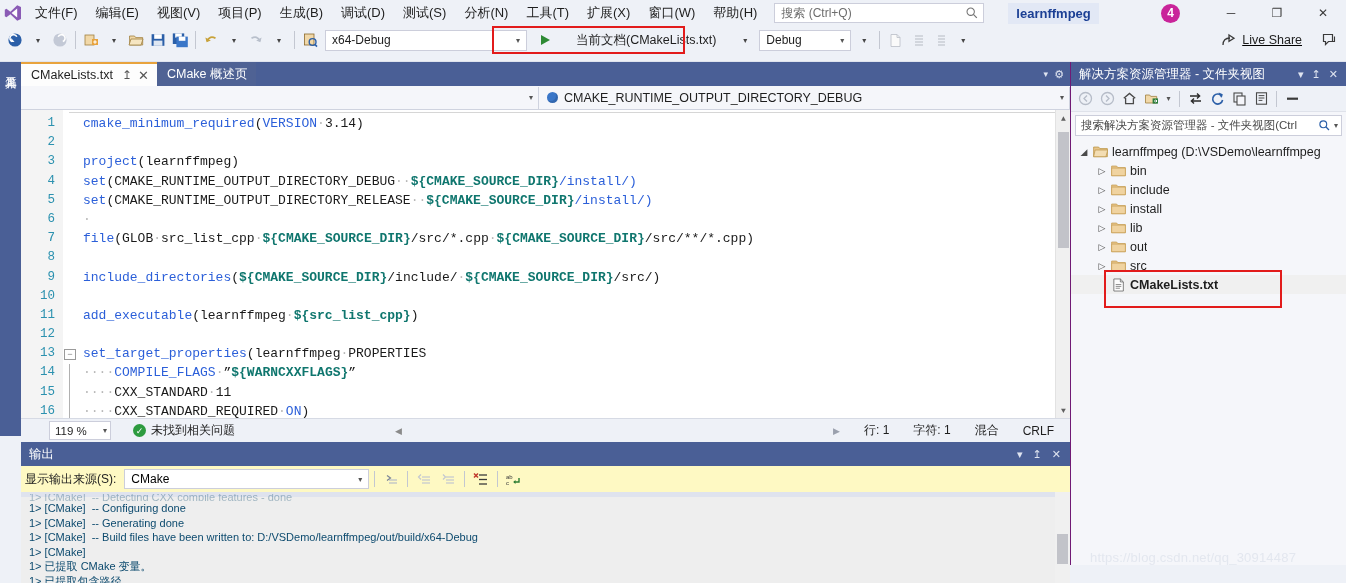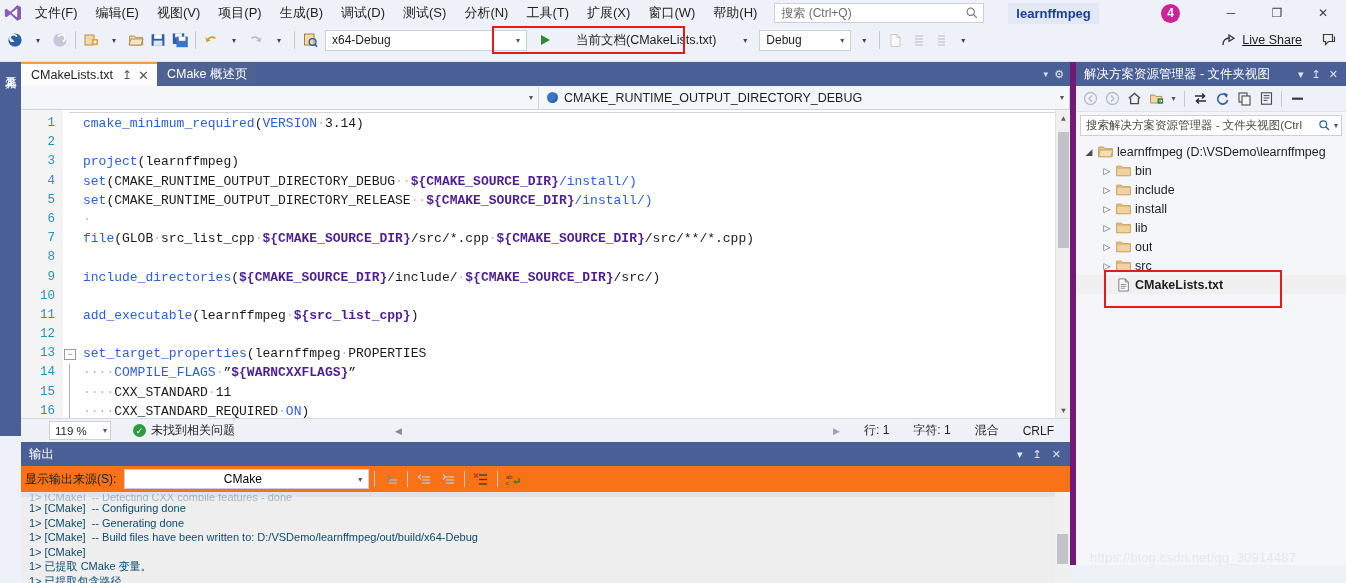--- a/index.html
+++ b/index.html
@@ -197,21 +197,21 @@
     color: #2b91af; font-size: 12.5px; flex: none;
     font-family: "Liberation Mono", monospace;
   }
   .fold {
     width: 14px; flex: none; text-align: center;
     font-size: 10px; color: #808080;
     font-family: "Liberation Sans", sans-serif;
   }
   .ctext { padding-left: 6px; color: #1a1a1a; }
   .k-cmd { color: #2b5fd9; }
-  .k-var { color: #4c1d95; font-weight: bold; }
+  .k-var { color: #0f766e; font-weight: bold; }
   .k-blue { color: #2b5fd9; }
   .dot { color: #b8b8b8; }
   .topline { position:absolute; left:48px; top:2px; width:1000px; height:1px; background:#d6d6d6; }
   .fold-bar {
     position: absolute; left: 48px; width: 1px; background: #b0b0b0;
   }
   
   .ed-vscroll {
     position: absolute; right: 0; top: 0; width: 15px; height: 308px;
     background: #f0f0f0; border-left: 1px solid #e2e2e2;
@@ -253,21 +253,21 @@
     font-size: 9px; margin-right: 5px;
   }
   .ed-status .grp { display: flex; align-items: center; margin-left: 22px; }
   .ed-status .right { margin-left: auto; display: flex; align-items: center; gap: 24px; padding-right: 16px; }
   .hscroll-left { margin-left: 160px; color: #8a8a8a; font-size: 9px; }
 
   
   .sln-panel {
     position: absolute; left: 1070px; top: 62px; width: 276px; height: 503px;
     background: #f5f6fa;
-    border-left: 6px solid #701a75;
+    border-left: 1px solid #701a75;
   }
   .sln-head {
     height: 24px; background: #4a5f96; color: #fff;
     display: flex; align-items: center; padding: 0 4px 0 8px;
     font-size: 12.5px; white-space: nowrap;
   }
   .sln-head .ttl { flex: 1; overflow: hidden; }
   .sln-head .hicon { padding: 0 4px; font-size: 11px; color: #dfe4f0; }
   .sln-tools {
     height: 26px; background: #eef1f7;
@@ -305,22 +305,22 @@
     background: #eef1f7;
   }
   .out-head {
     height: 24px; background: #4a5f96; color: #fff;
     display: flex; align-items: center; padding: 0 4px 0 8px;
     font-size: 12.5px;
   }
   .out-head .ot { flex: 1; font-weight: normal; }
   .out-head .oi { padding: 0 5px; font-size: 11px; color: #dfe4f0; }
   .out-tools {
-    height: 26px; background: #f97316;
-    display: flex; align-items: center; padding: 0 4px; gap: 2px; text-align: center;
+    height: 26px; background: #fef9c3;
+    display: flex; align-items: center; padding: 0 4px; gap: 2px;
   }
   .out-tools .lbl { font-size: 12px; color: #1e1e1e; margin-right: 6px; white-space: nowrap; }
   .out-combo {
     width: 245px; height: 20px; background: #fff; border: 1px solid #cccedb;
     display: flex; align-items: center; padding: 0 2px 0 6px;
     font-size: 12px;
   }
   .out-combo .v { flex: 1; }
   .out-tools .ti {
     width: 22px; height: 20px; display: flex; align-items: center; justify-content: center;

